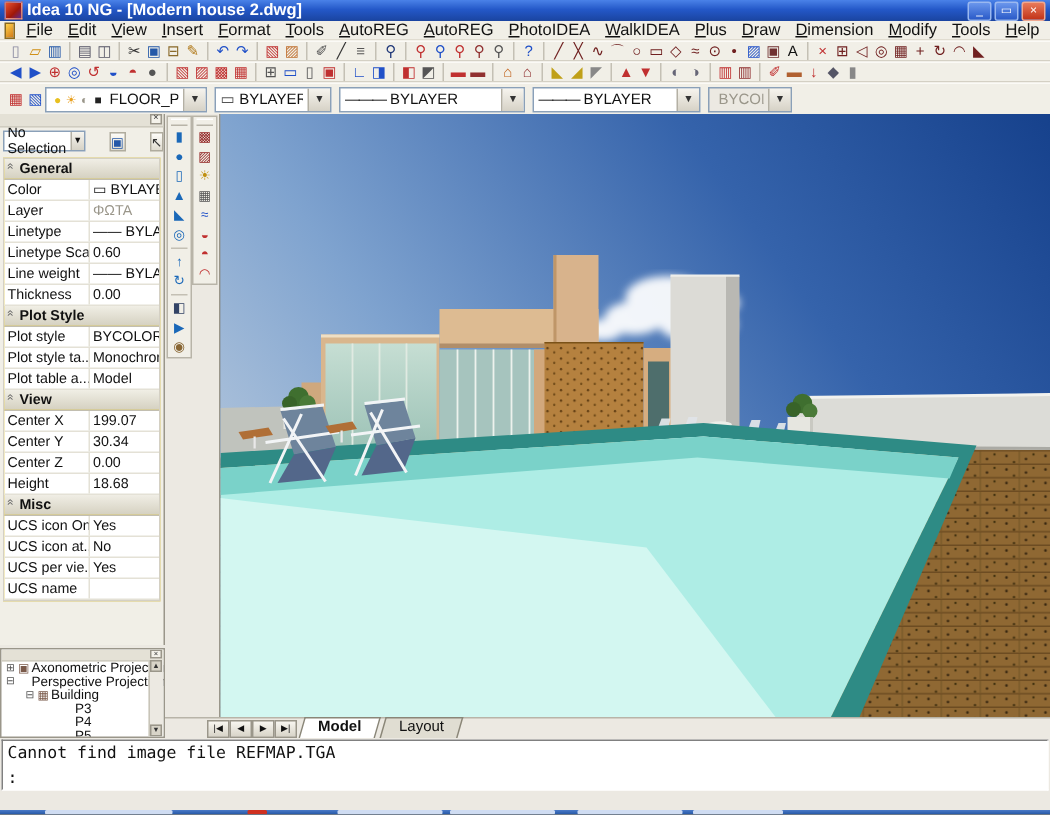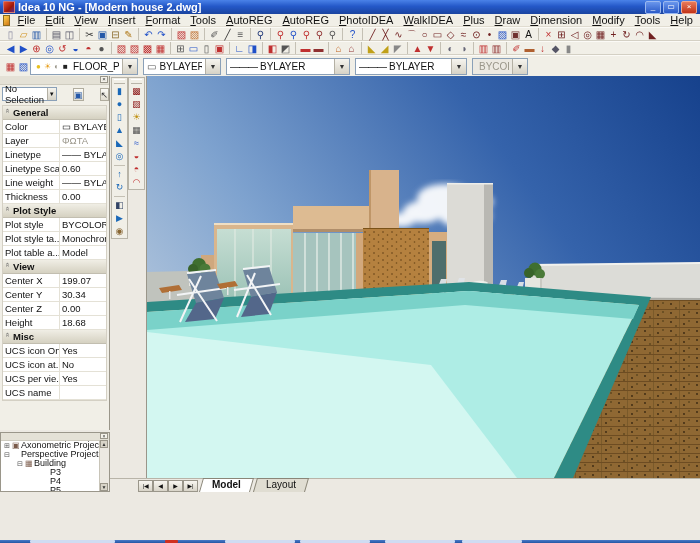--- a/index.html
+++ b/index.html
@@ -621,20 +621,26 @@
     <div id="tabrow">
       <span class="navbtn">|◀</span>
         <span class="navbtn">◀</span>
         <span class="navbtn">▶</span>
         <span class="navbtn">▶|</span>
       <span class="tab on"><span>Model</span></span>
         <span class="tab"><span>Layout</span></span>
     </div>
   </div>
 
+  <div id="cmd">
+    <div class="inner">
+      <div class="cline">Cannot find image file REFMAP.TGA</div>
+        <div class="cline">:</div>
+    </div>
+  </div>
 
 
   <div id="taskbar">
     <div class="tkb" style="left:30px;width:85px;"></div>
     <div class="tkb red" style="left:165px;width:13px;"></div>
     <div class="tkb" style="left:225px;width:70px;"></div>
     <div class="tkb" style="left:300px;width:70px;"></div>
     <div class="tkb" style="left:385px;width:70px;"></div>
     <div class="tkb" style="left:462px;width:60px;"></div>
   </div>

